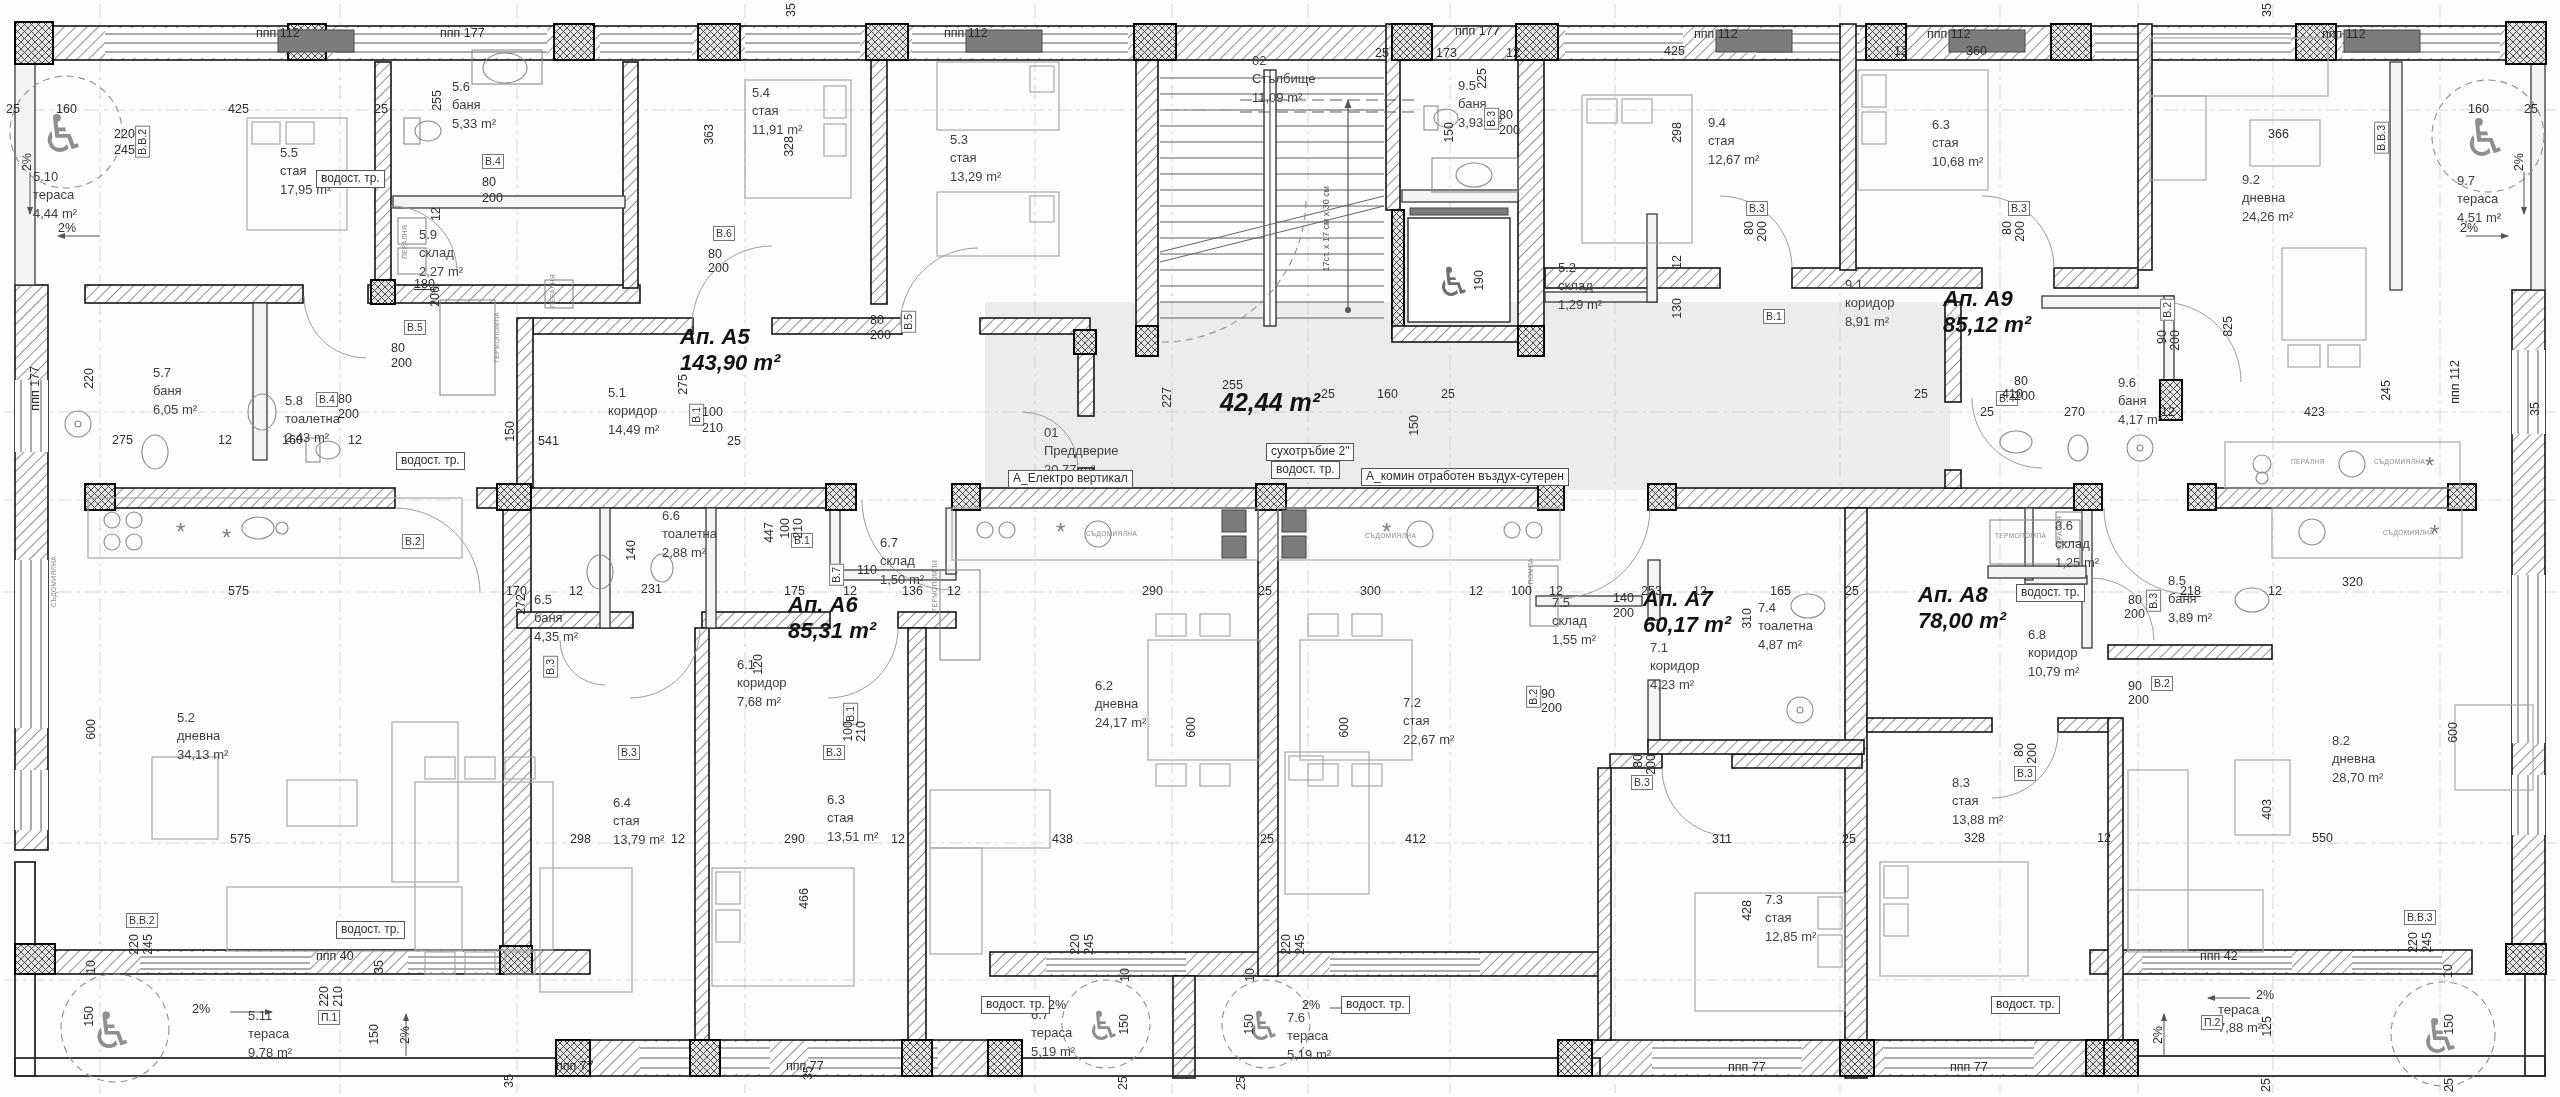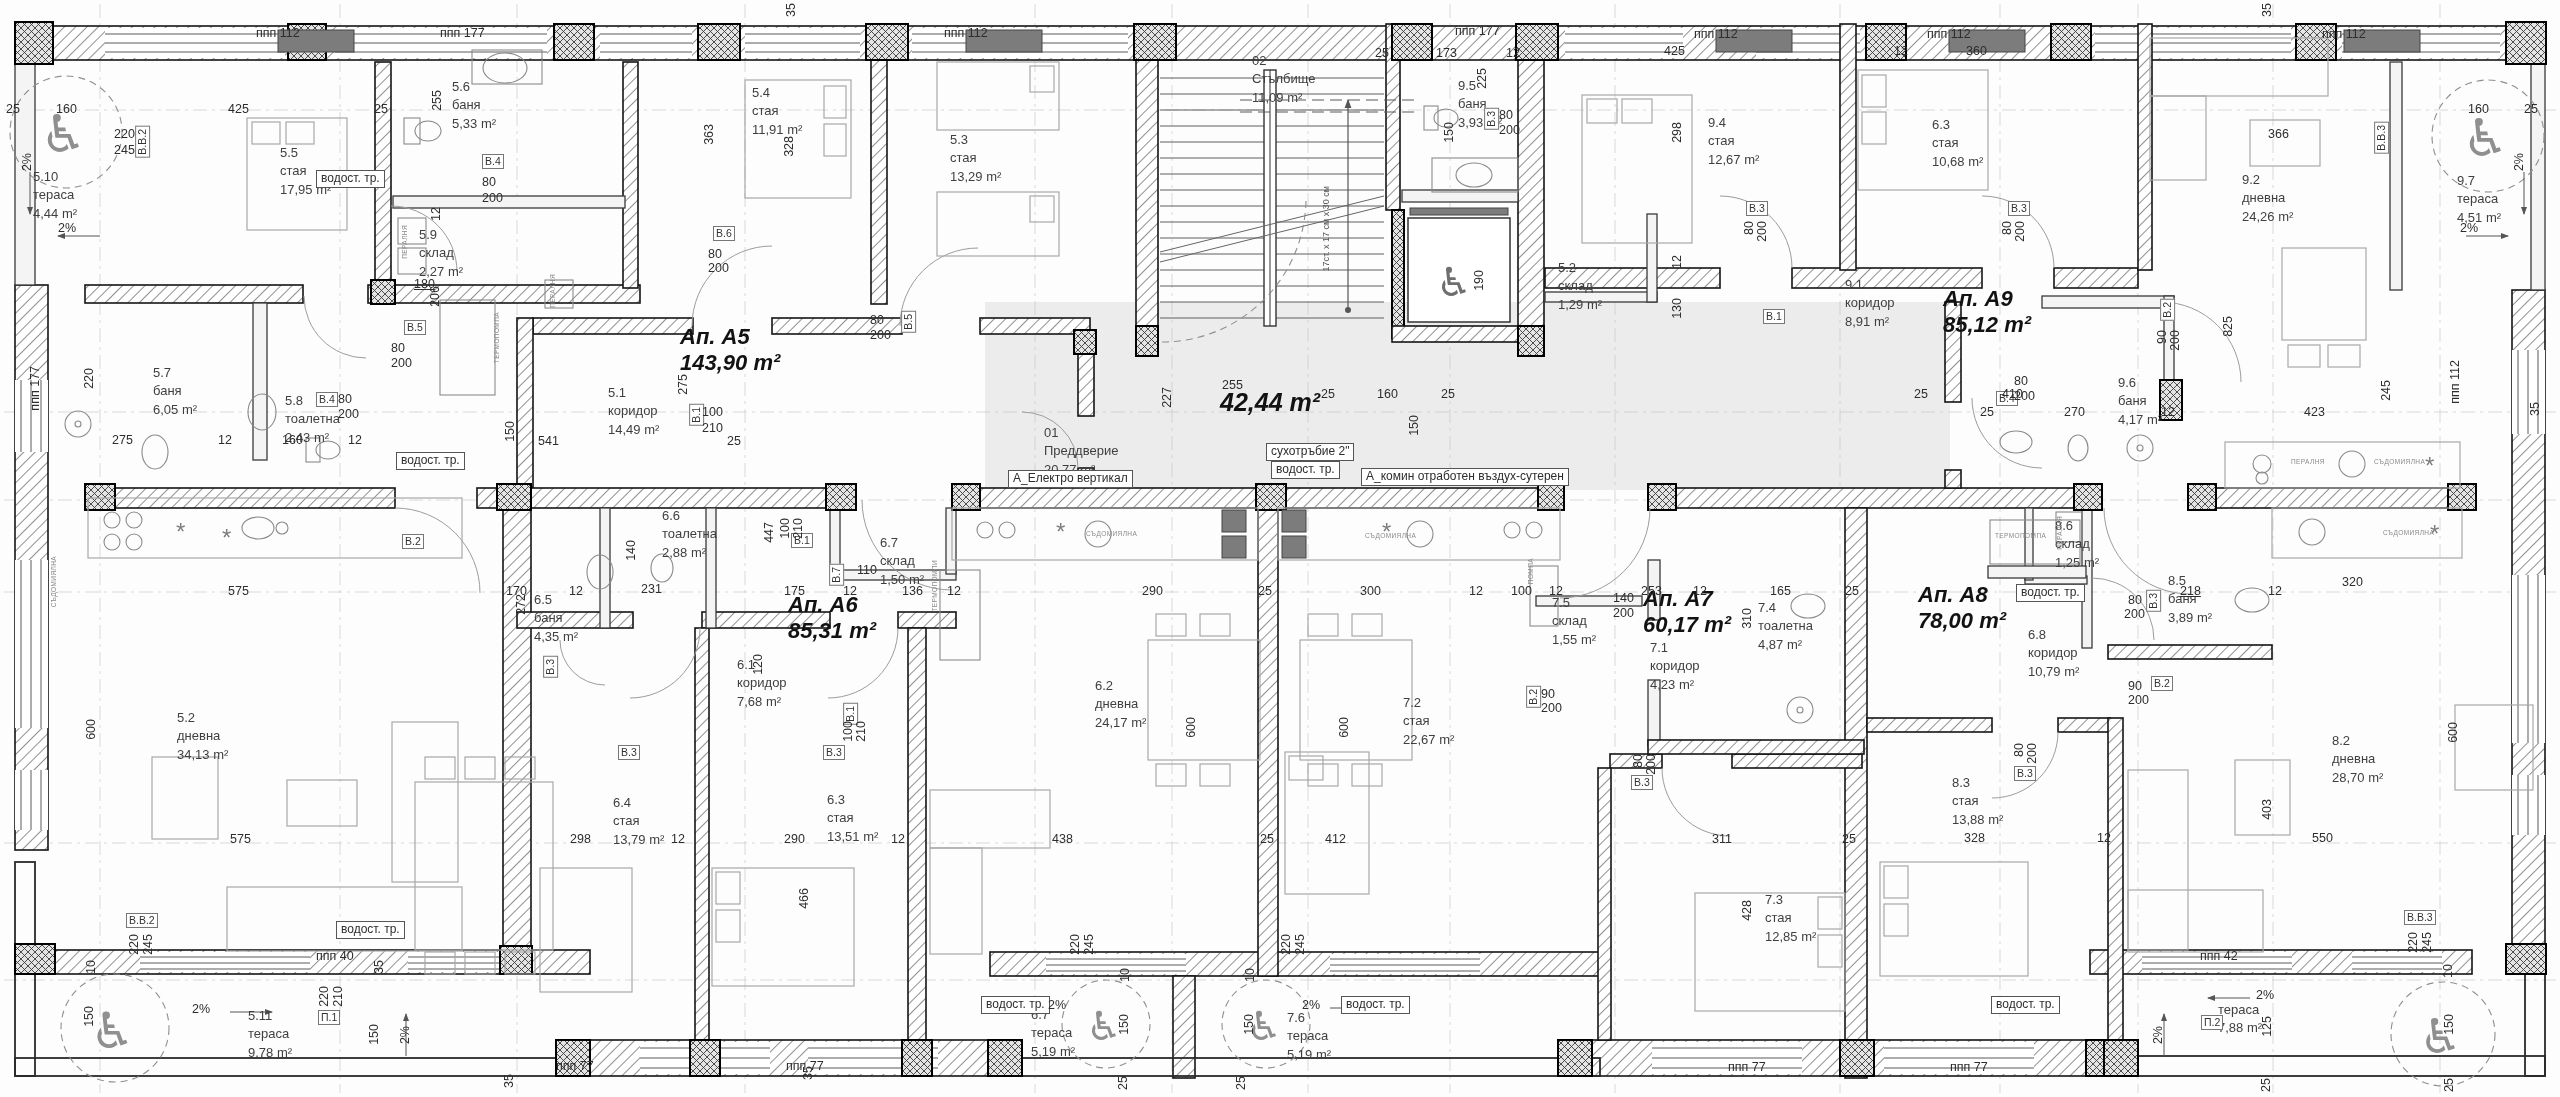--- a/index.html
+++ b/index.html
@@ -846,21 +846,21 @@
       <div class="dim rot" style="left: 84px; top: 719px;">600</div>
       <div class="dim" style="left: 570px; top: 832px;">298</div>
       <div class="dim" style="left: 671px; top: 832px;">12</div>
       <div class="dim" style="left: 784px; top: 832px;">290</div>
       <div class="dim" style="left: 891px; top: 832px;">12</div>
       <div class="dim" style="left: 1052px; top: 832px;">438</div>
       <div class="dim rot" style="left: 797px; top: 888px;">466</div>
       <div class="dim rot" style="left: 1184px; top: 717px;">600</div>
       <div class="dim rot" style="left: 1337px; top: 717px;">600</div>
       <div class="dim" style="left: 1260px; top: 832px;">25</div>
-      <div class="dim" style="left: 1325px; top: 832px;">412</div>
+      <div class="dim" style="left: 1405px; top: 832px;">412</div>
       <div class="dim" style="left: 1712px; top: 832px;">311</div>
       <div class="dim" style="left: 1842px; top: 832px;">25</div>
       <div class="dim rot" style="left: 1740px; top: 900px;">428</div>
       <div class="dim rot" style="left: 801px; top: 1066px;">35</div>
       <div class="dim rot" style="left: 372px; top: 960px;">35</div>
       <div class="dim rot" style="left: 502px; top: 1074px;">35</div>
       <div class="dim rot" style="left: 1116px; top: 1076px;">25</div>
       <div class="dim rot" style="left: 1234px; top: 1076px;">25</div>
       <div class="dim rot" style="left: 82px; top: 1006px;">150</div>
       <div class="dim rot" style="left: 84px; top: 960px;">10</div>

